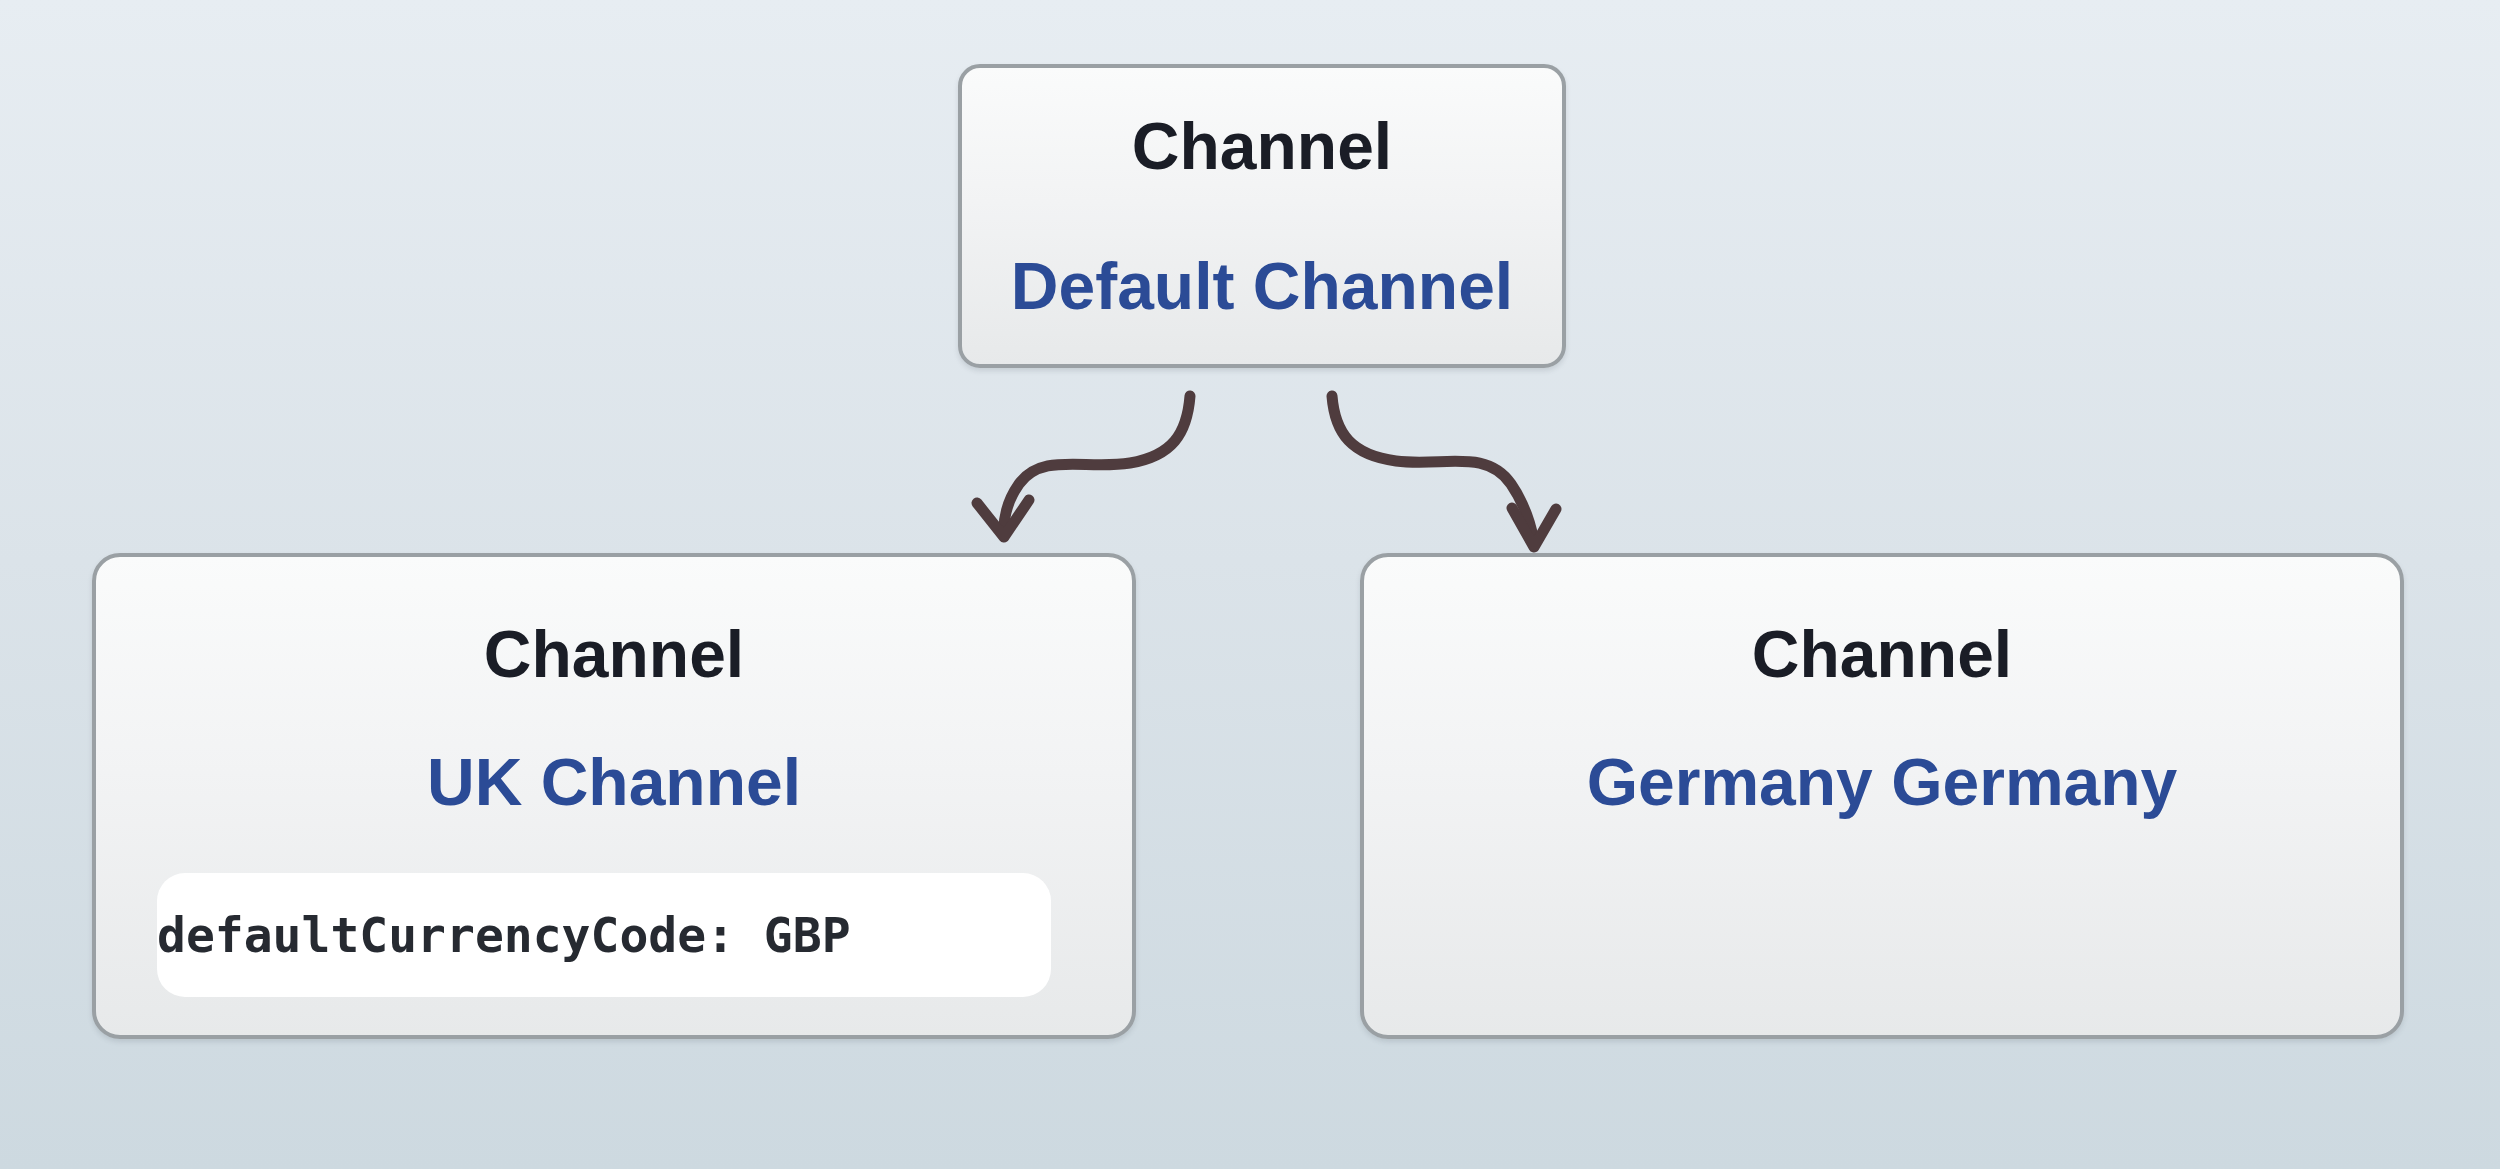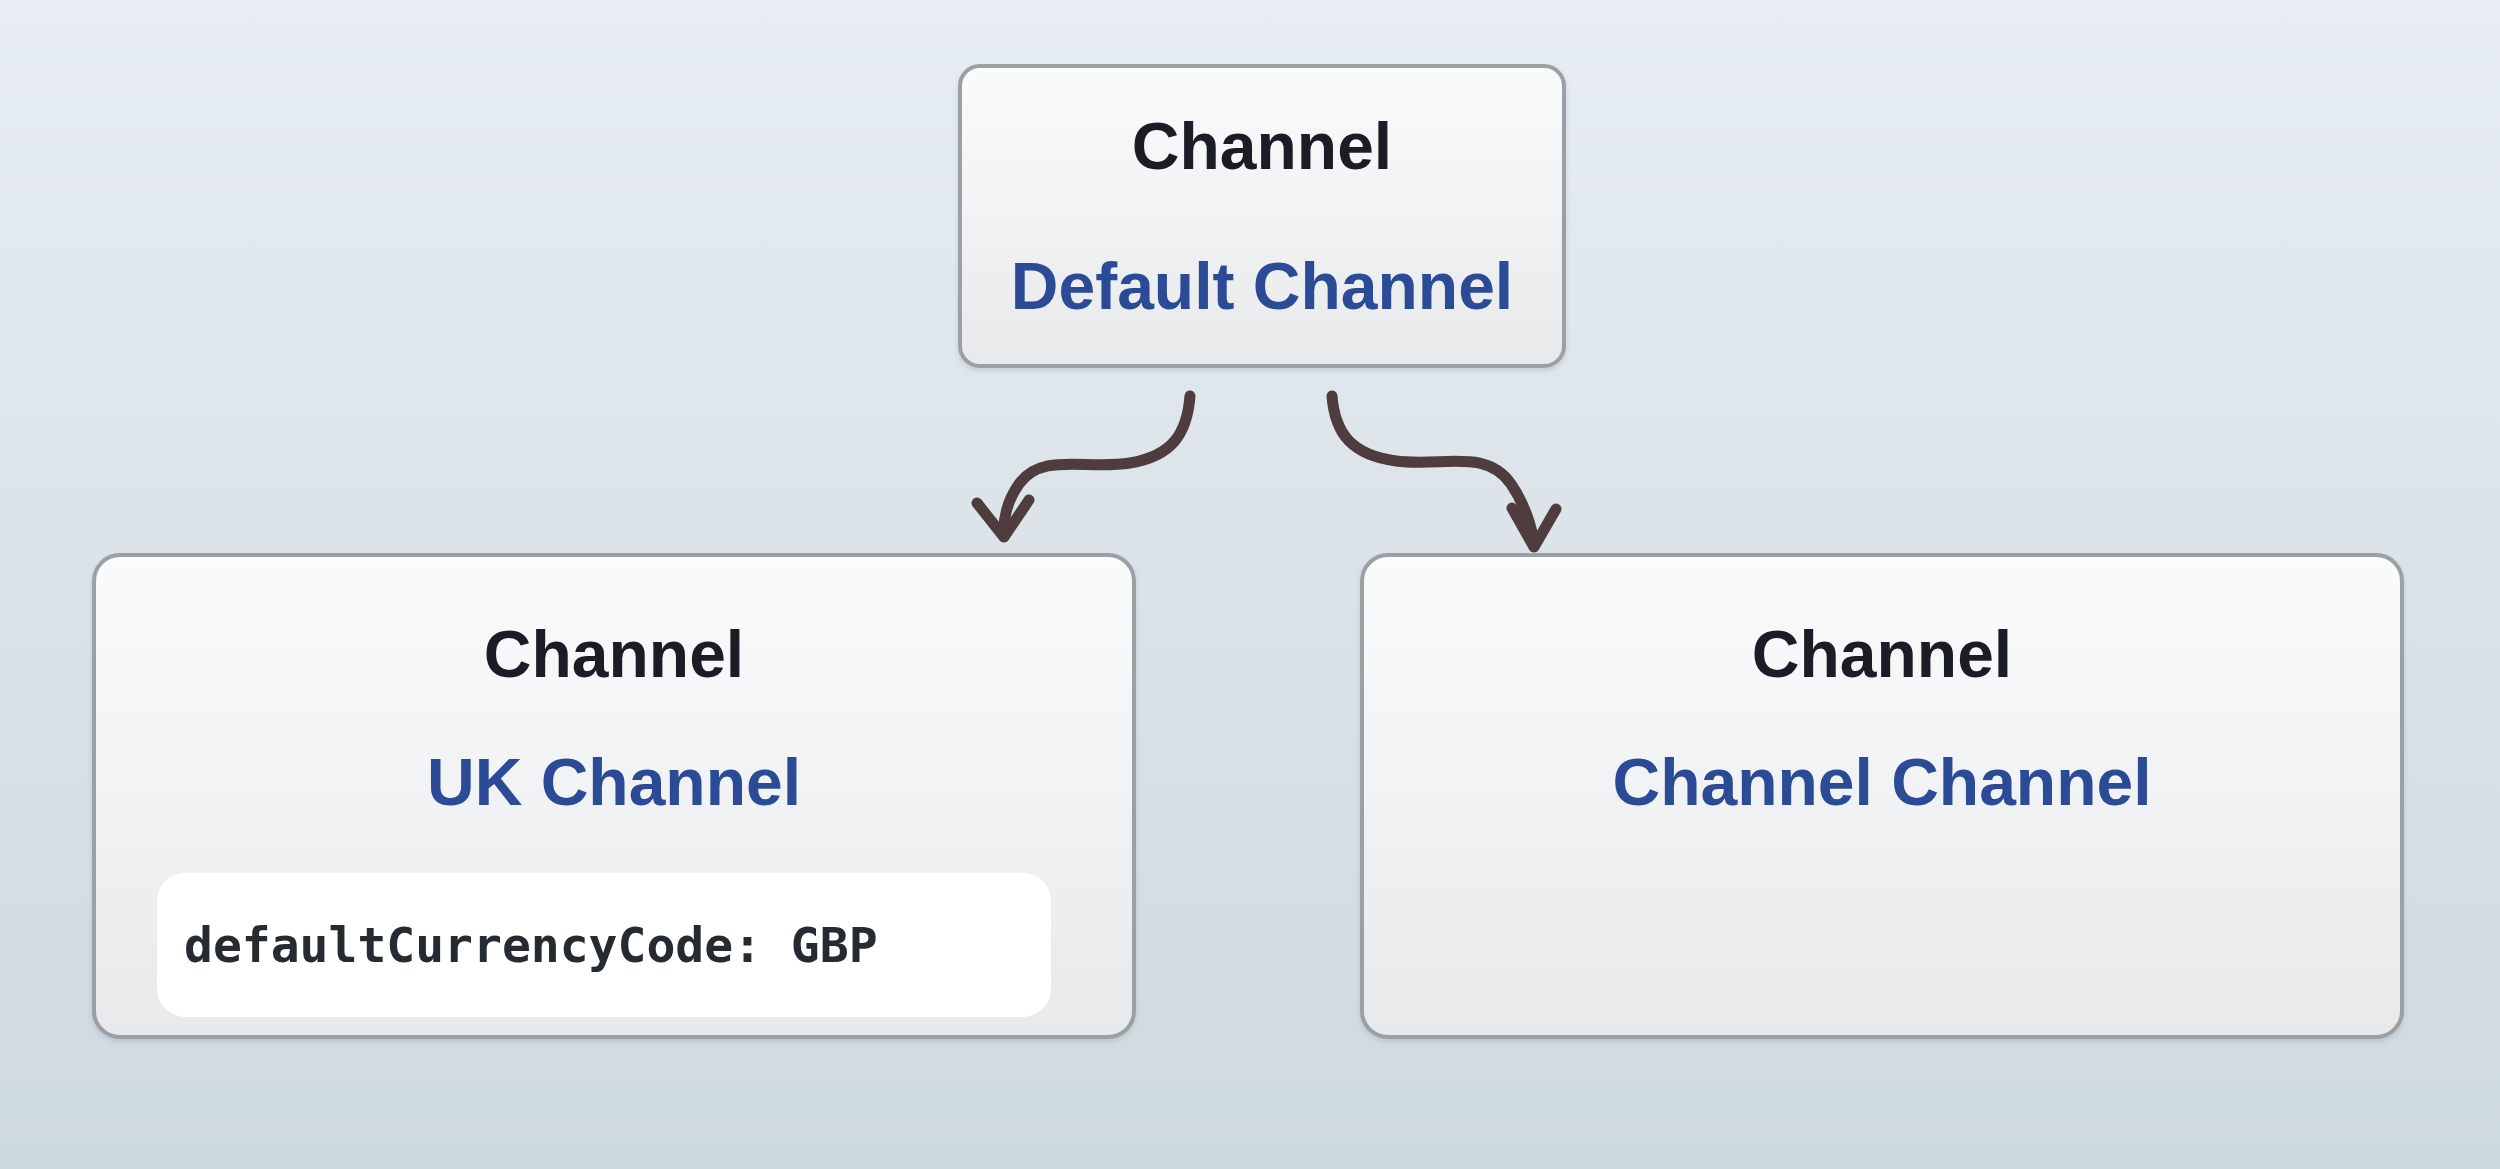--- a/index.html
+++ b/index.html
@@ -71,27 +71,26 @@
     text-align: center;
     margin-top: 16px;
   }
   .node--child .entity-label { margin-top: 16px; }
   .node--child .name-label { margin-top: 58px; }
   .attr-pill {
     margin-top: 56px;
     align-self: flex-start;
     margin-left: 61px;
     width: 894px;
-    height: 144px;
+    height: 124px;
     box-sizing: border-box;
     background: #ffffff;
     border-radius: 28px;
     display: flex;
     align-items: center;
-    padding-left: 27px;
   }
   .attr-code {
     font-family: "DejaVu Sans Mono", "Liberation Mono", monospace;
     font-size: 48px;
     font-weight: 600;
     color: #262a31;
     white-space: pre;
   }
 </style>
 </head>
@@ -120,16 +119,16 @@
   <div class="node node--child node--uk">
     <div class="entity-label">Channel</div>
     <div class="name-label">UK Channel</div>
     <div class="attr-pill">
       <span class="attr-code">defaultCurrencyCode: GBP</span>
     </div>
   </div>
 
   <div class="node node--child node--germany">
     <div class="entity-label">Channel</div>
-    <div class="name-label">Channel Channel</div>
+    <div class="name-label">Germany Germany</div>
   </div>
 
 </div>
 
 </body></html>

